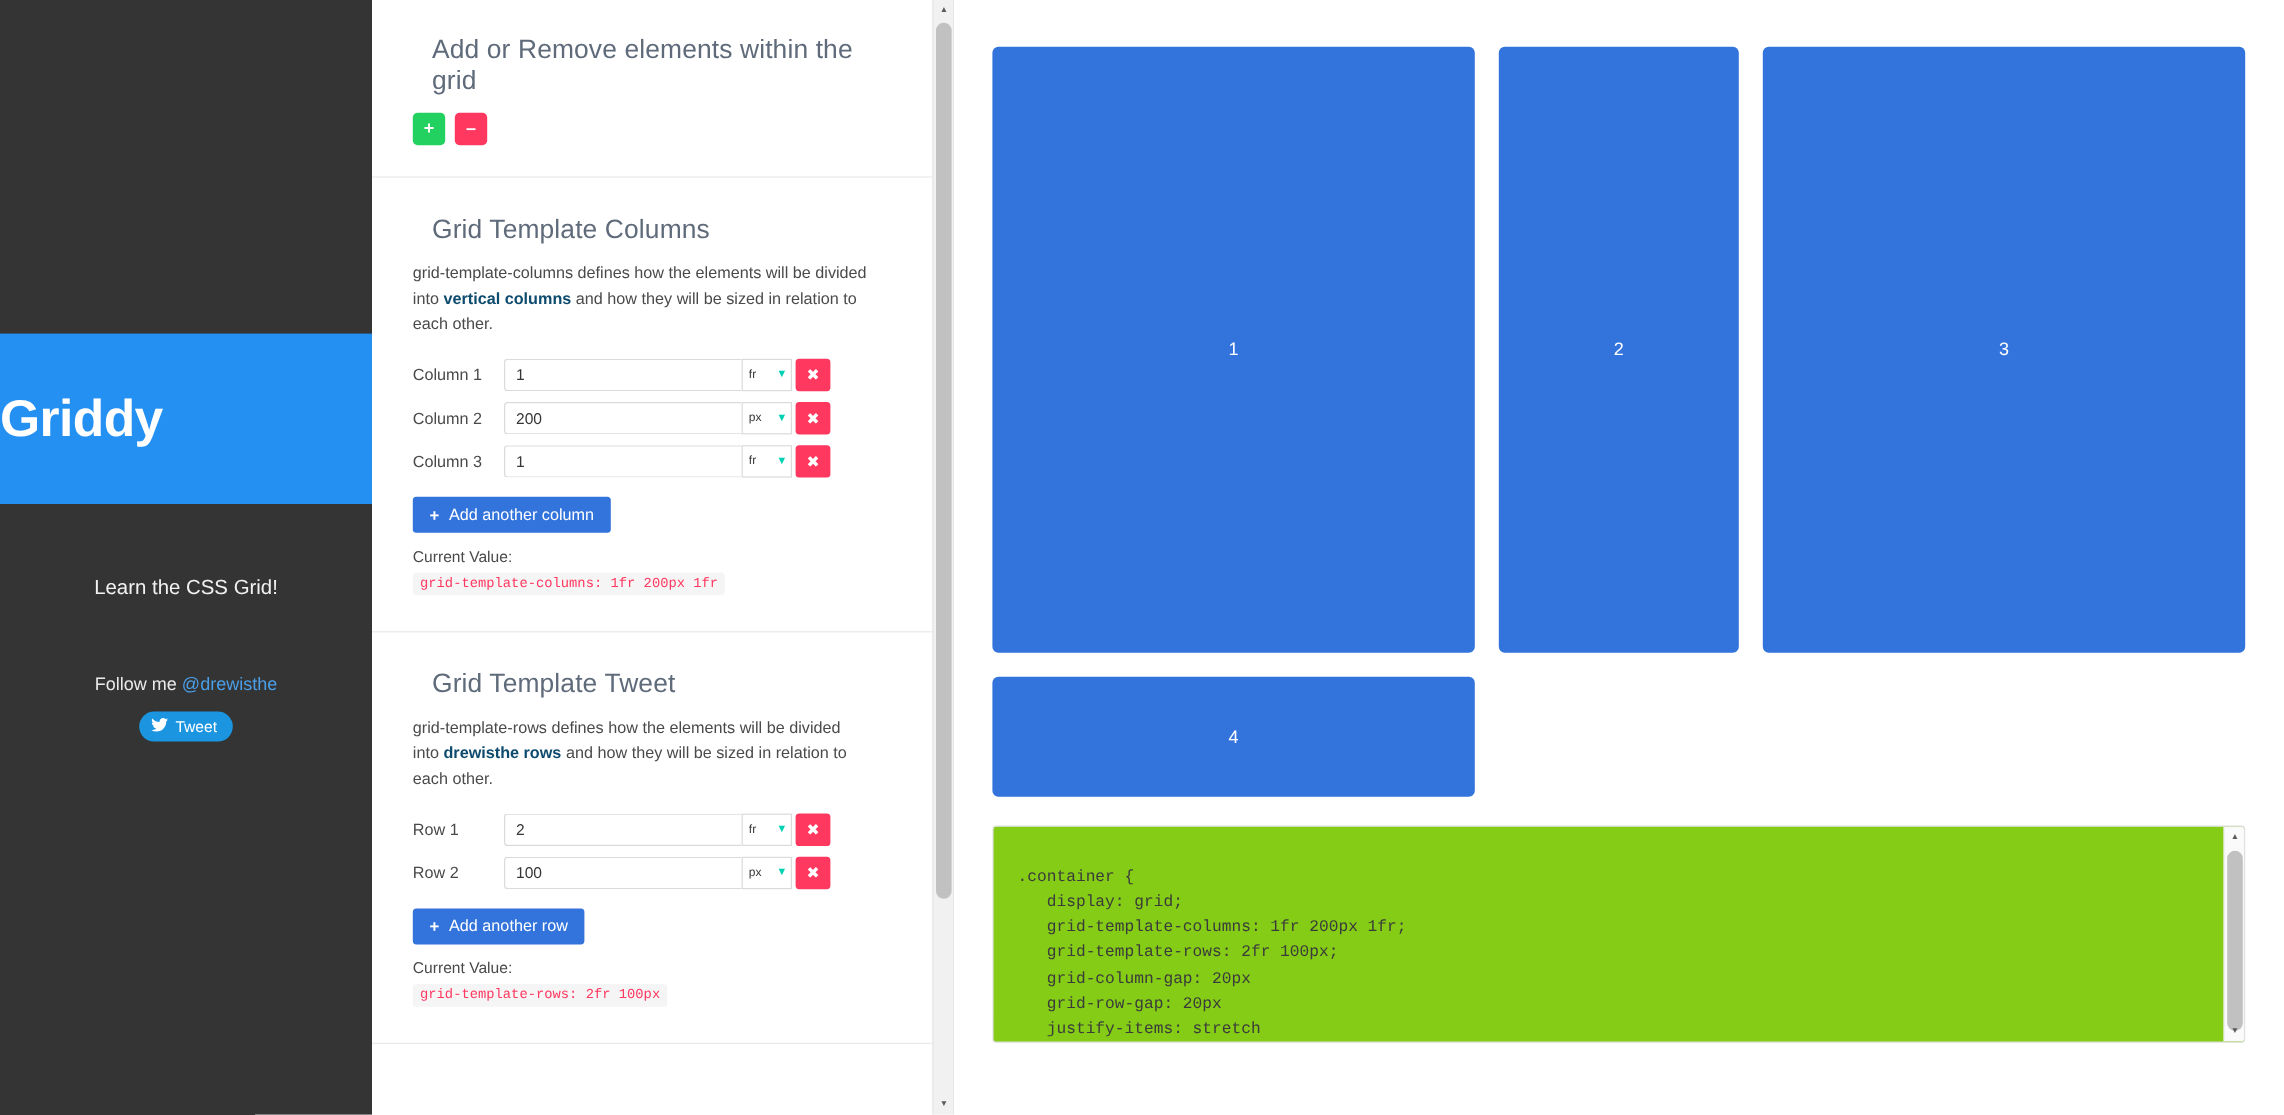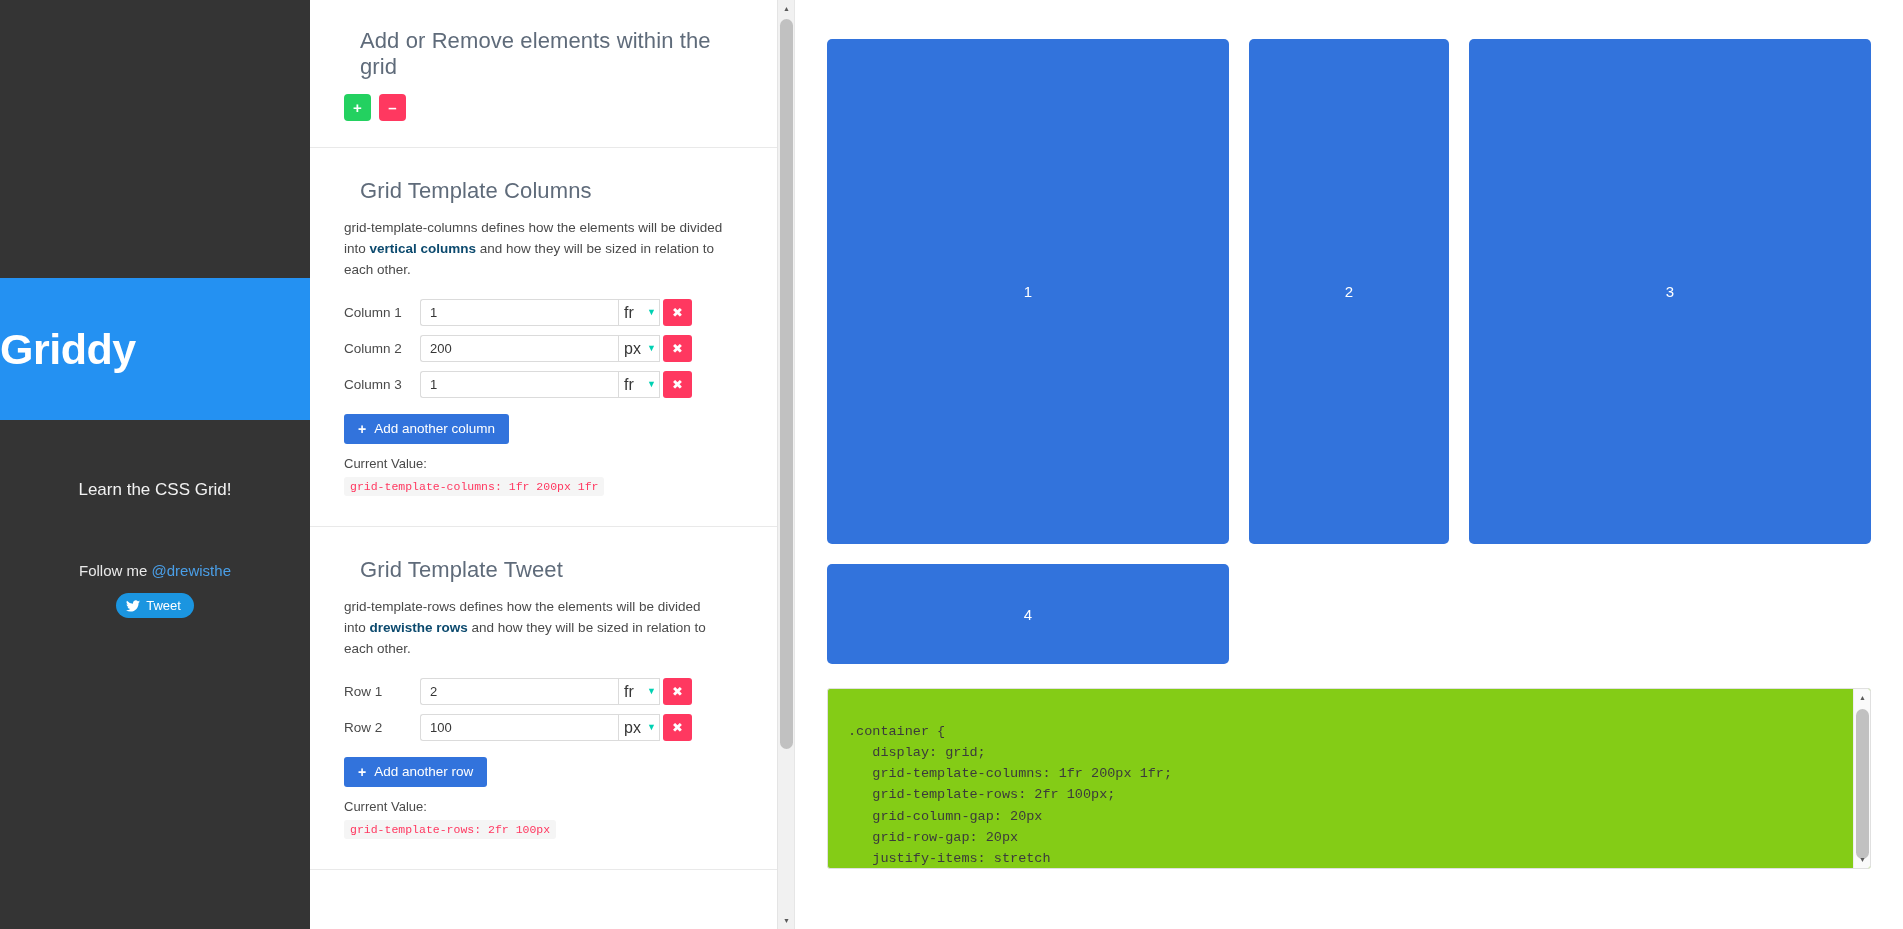--- a/index.html
+++ b/index.html
@@ -63,21 +63,21 @@
     margin-top: 14px;
   }
   .tweet-btn {
     background: #1b95e0;
     color: #fff;
     border: none;
     border-radius: 15px;
     padding: 5px 13px 5px 10px;
     font-size: 13px;
     display: inline-flex;
-    align-items: center;
+    align-items: flex-start;
     gap: 6px;
     cursor: pointer;
     font-family: "Liberation Sans", sans-serif;
   }
   .tweet-btn svg { display:block; }
 
   
   .controls-wrap {
     width: 485px;
     min-width: 485px;
@@ -153,21 +153,21 @@
     outline: none;
     font-family: "Liberation Sans", sans-serif;
     background: #fff;
   }
   .unit-select {
     width: 42px;
     height: 27px;
     border: 1px solid #dbdbdb;
     border-radius: 0;
     background: #fff;
-    font-size: 16px;
+    font-size: 10px;
     color: #363636;
     padding: 0 3px 0 5px;
     outline: none;
     cursor: pointer;
     -webkit-appearance: none; appearance: none;
     font-family: "Liberation Sans", sans-serif;
     position: relative;
   }
   .unit-wrap { position: relative; display: inline-flex; }
   .unit-chev {

